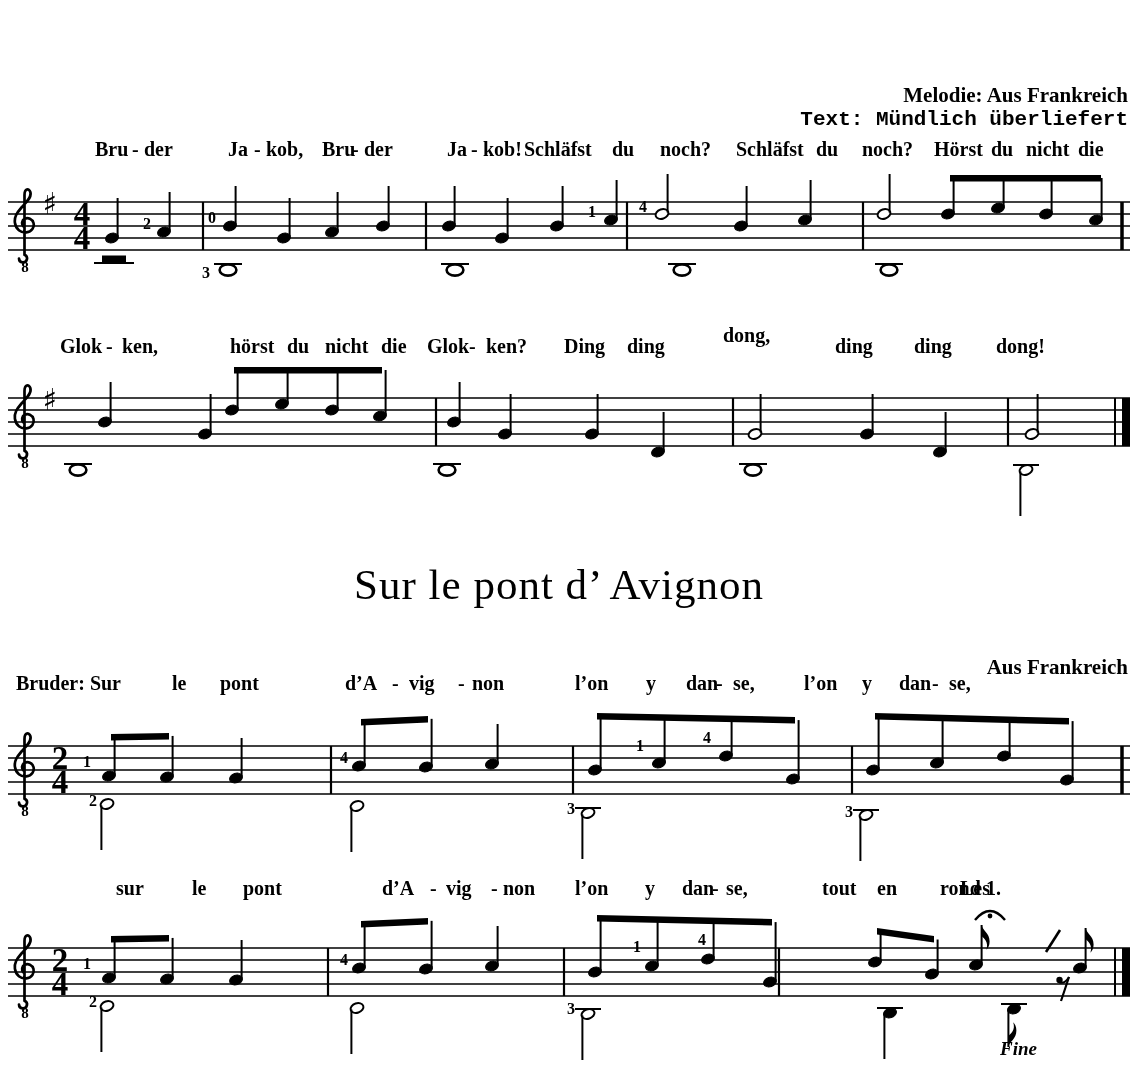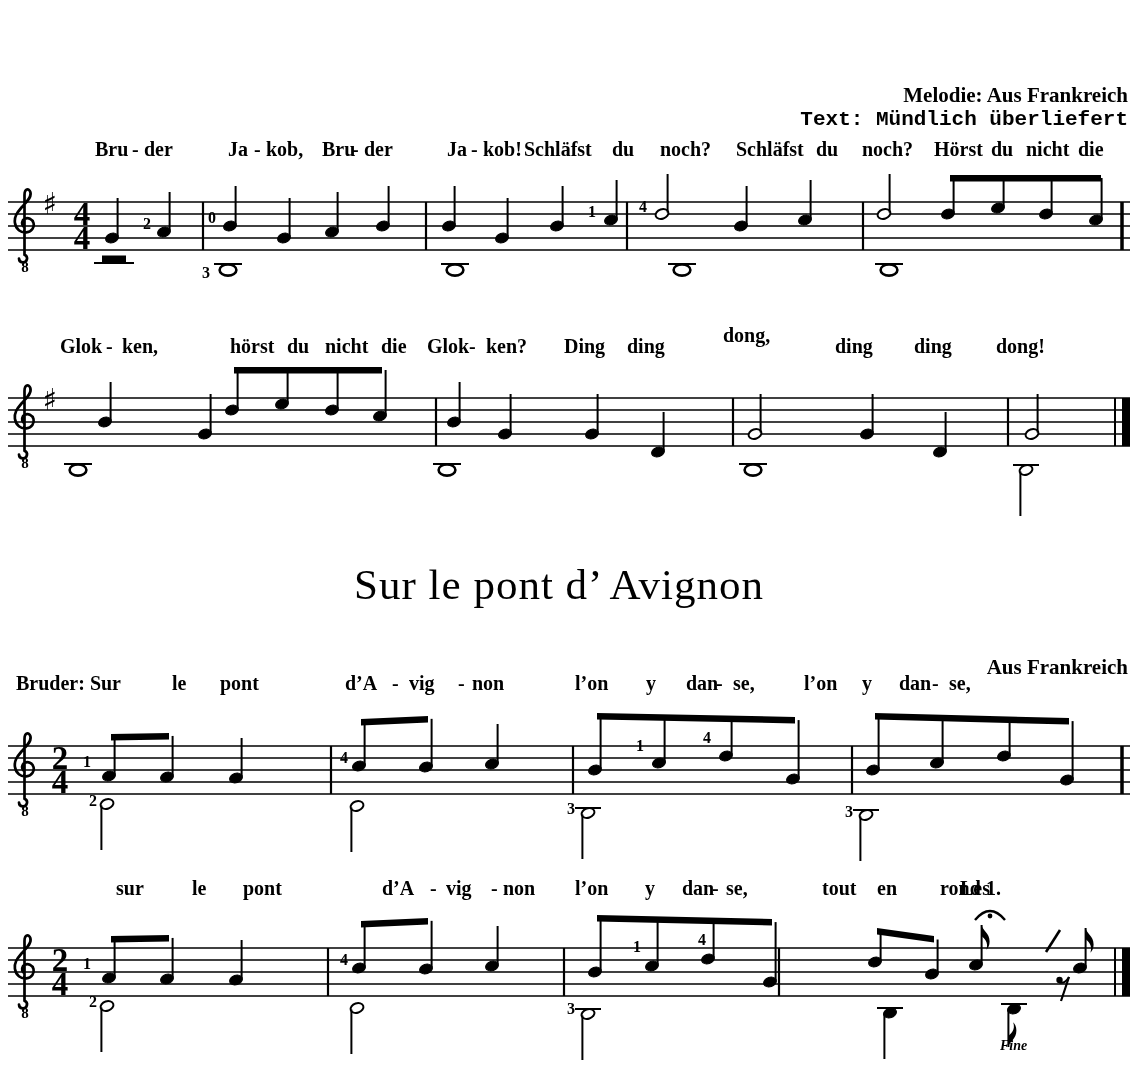--- a/index.html
+++ b/index.html
@@ -3,21 +3,21 @@
 <meta charset="utf-8">
 <style>
   html,body{margin:0;padding:0;background:#e8e8e8;}
   #score{position:relative;width:1143px;height:1068px;background:#ffffff;color:#000;
          font-family:"Liberation Serif",serif;overflow:hidden;}
   .title{position:absolute;transform:translateX(-50%);font-size:43px;font-weight:400;
          letter-spacing:1px;white-space:nowrap;}
   .credit{position:absolute;right:15px;text-align:right;font-size:21px;font-weight:600;
           white-space:nowrap;margin-top:27px;}
   .lyr{position:absolute;font-size:20px;font-weight:700;white-space:nowrap;}
-  .fine{position:absolute;font-style:italic;font-weight:700;font-size:14px;}
+  .fine{position:absolute;font-style:italic;font-weight:700;font-size:19px;}
   svg#music{position:absolute;left:0;top:0;}
 </style>
 </head>
 <body>
 
 <div id="score">
   <div class="credit" id="c1a" style="top: 56px;">Melodie: Aus Frankreich</div>
   <div class="credit" id="c1b" style="top: 81px; font-family: Liberation Mono, monospace;">Text: Mündlich überliefert</div>
 
   <h1 class="title" id="t2" style="left: 559px; top: 560px; margin: 0px;">Sur le pont d’ Avignon</h1>

